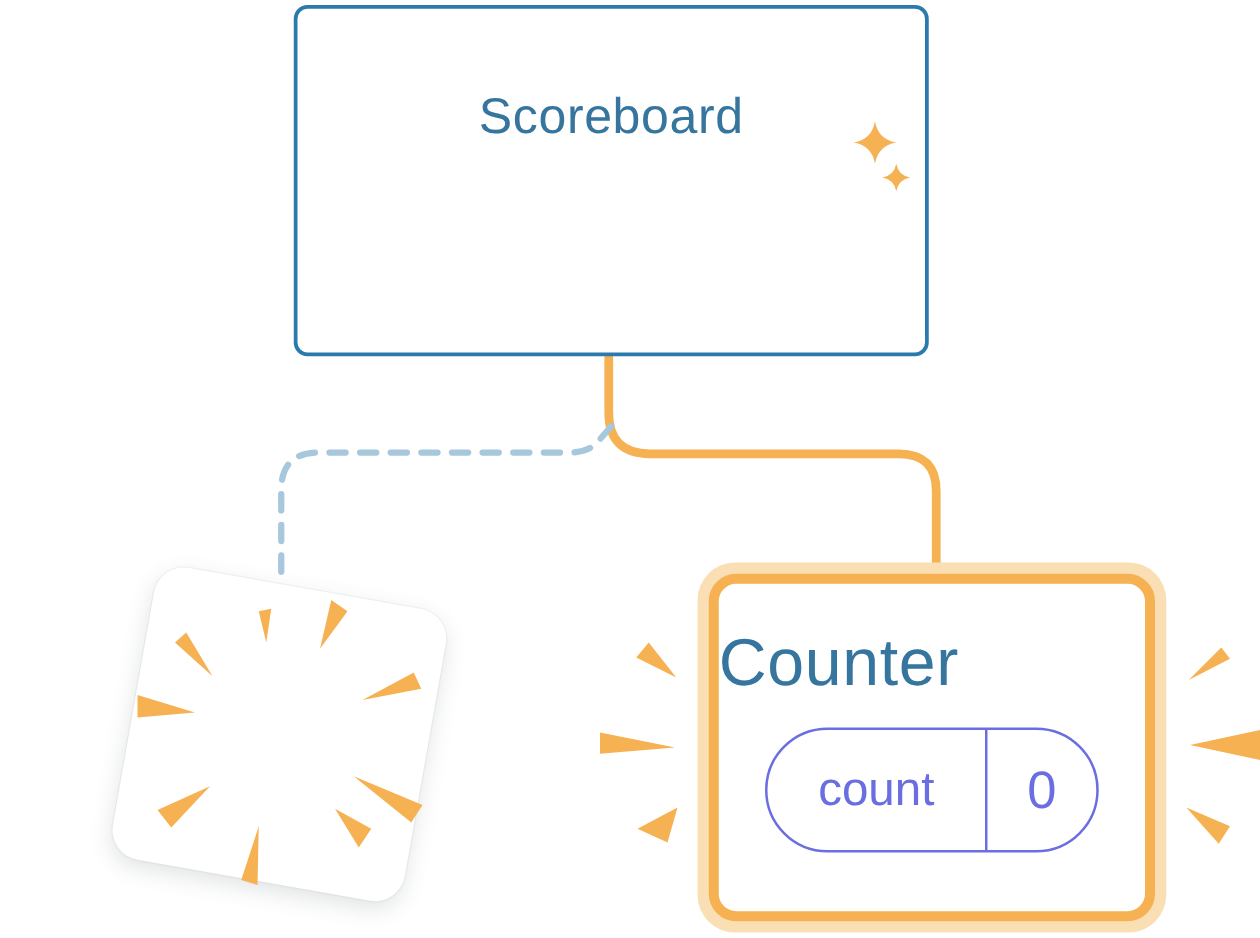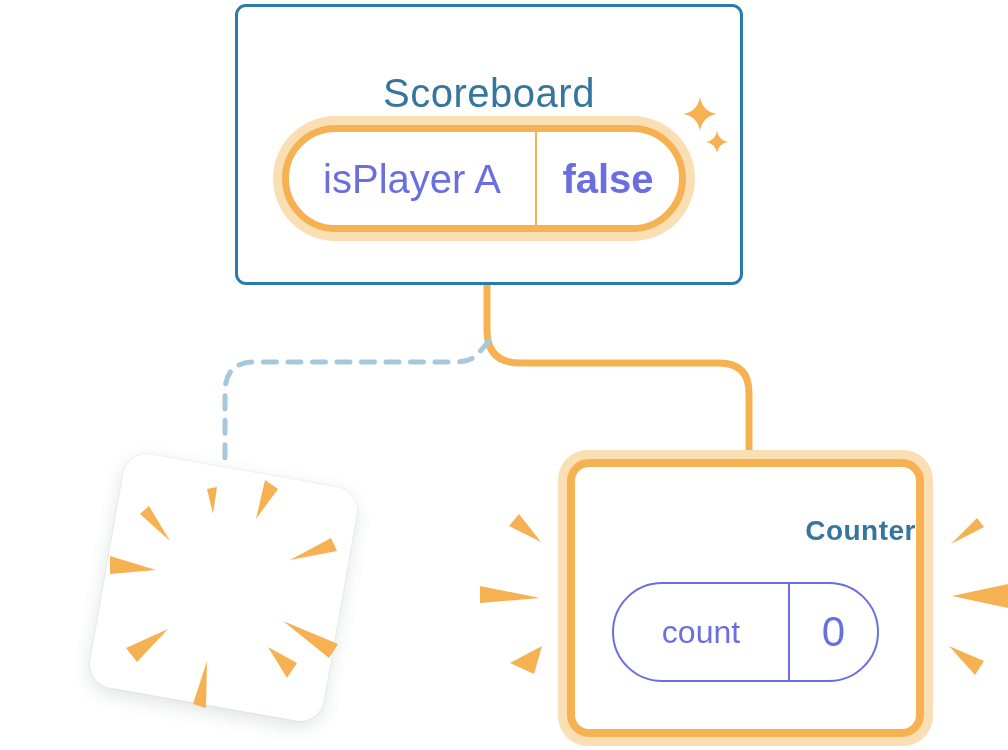--- a/index.html
+++ b/index.html
@@ -56,30 +56,30 @@
   .card-glow{
     width:100%;height:100%;background:var(--orange-glow);
     border-radius:30px;padding:9px;
   }
   .card-ring{
     width:100%;height:100%;background:#fff;
     border:8px solid var(--accent-orange);border-radius:22px;
     position:relative;
   }
   .counter-title{
-    margin-top:44px;text-align:right;
-    font-size:28px;line-height:40px;font-weight:700;color:var(--title-blue);
+    margin-top:44px;text-align:left;
+    font-size:53px;line-height:40px;font-weight:400;color:var(--title-blue);
     letter-spacing:0.5px;
   }
   .counter-pill{
     margin:31px auto 0;width:267px;height:100px;background:#fff;
     border:2px solid var(--state-purple);border-radius:52px;
     display:flex;overflow:hidden;
   }
-  .counter-pill .pill-cell{font-size:32px;}
+  .counter-pill .pill-cell{font-size:38px;}
   .counter-pill .pill-key{width:174px;}
   .counter-pill .pill-value{flex:1;border-left:2px solid var(--state-purple);font-weight:400;font-size:42px;}
 
   
   .destroyed-card{
     position:absolute;left:105px;top:469px;width:237px;height:237px;
     background:#fff;border-radius:24px;transform:rotate(10deg);
     box-shadow:0 0 0 1px rgba(90,100,110,0.06), 0 6px 18px rgba(70,80,90,0.16);
   }
 </style>
@@ -90,28 +90,20 @@
 
   <svg class="layer" viewBox="0 0 1008 750">
     <path d="M 487 286 V 330 Q 487 363 520 363 H 719 Q 749 363 749 393 V 458" fill="none" style="stroke:var(--accent-orange)" stroke-width="7" stroke-linecap="round"></path>
     <path d="M 489 341 L 477 355 Q 469 362 456 362 H 255 Q 225 362 225 392 V 465" fill="none" style="stroke:var(--dashed-blue)" stroke-width="5" stroke-dasharray="13 11.5" stroke-linecap="round"></path>
   </svg>
 
   <div class="destroyed-card"></div>
 
   <div class="scoreboard-card">
     <div class="card-title">Scoreboard</div>
-    <div class="state-pill-wrap">
-      <div class="pill-glow">
-        <div class="pill-ring">
-          <div class="pill-cell pill-key">isPlayer A</div>
-          <div class="pill-cell pill-value">false</div>
-        </div>
-      </div>
-    </div>
   </div>
 
   <div class="counter-card">
     <div class="card-glow">
       <div class="card-ring">
         <div class="counter-title card-title-text">Counter</div>
         <div class="counter-pill">
           <div class="pill-cell pill-key">count</div>
           <div class="pill-cell pill-value">0</div>
         </div>

